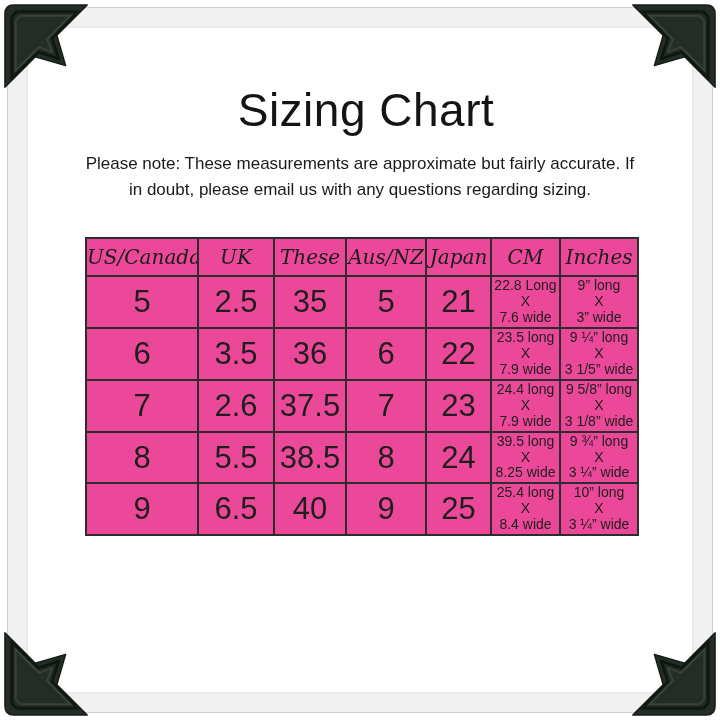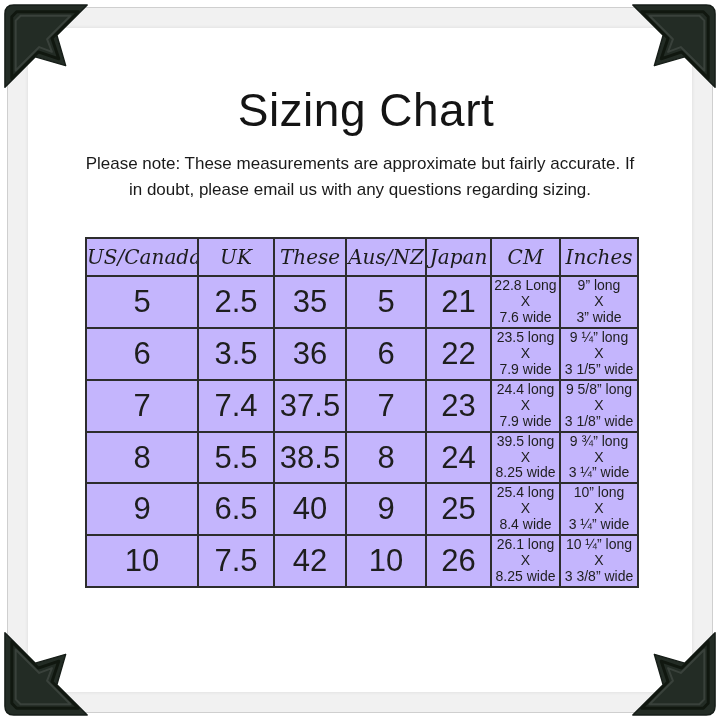--- a/index.html
+++ b/index.html
@@ -28,21 +28,21 @@
   .note {
     position:absolute; top:151px; left:50%; transform:translateX(-50%);
     width:552px; z-index:3; text-align:center;
     font-size:17px; line-height:1.5; color:#1a1a1a;
   }
   .note b { font-weight:normal;text-align:center; }
 
   table.size-table {
     position:absolute; left:85px; top:237px; width:552px; z-index:3;
     border-collapse:collapse; table-layout:fixed;
-    background:#c4b5fd;
+    background:#ec4899;
   }
   .size-table th, .size-table td {
     border:2px solid #2d2d2d; text-align:center; vertical-align:middle; padding:0;
     overflow:hidden;
   }
   .size-table thead th {
     height:36px; font-family:"DejaVu Serif", serif; font-style:italic;
     font-weight:normal; font-size:20px; color:#1c1c1c;
   }
   .size-table td.big  { height:47px; font-size:31px; color:#1e1e1e; }
@@ -122,21 +122,21 @@
         <td class="big">22</td>
         <td class="small">23.5 long
 X
 7.9 wide</td>
         <td class="small">9 ¼” long
 X
 3 1/5” wide</td>
       </tr>
       <tr>
         <td class="big">7</td>
-        <td class="big">7.4</td>
+        <td class="big">2.6</td>
         <td class="big">37.5</td>
         <td class="big">7</td>
         <td class="big">23</td>
         <td class="small">24.4 long
 X
 7.9 wide</td>
         <td class="small">9 5/8” long
 X
 3 1/8” wide</td>
       </tr>
@@ -159,27 +159,14 @@
         <td class="big">40</td>
         <td class="big">9</td>
         <td class="big">25</td>
         <td class="small">25.4 long
 X
 8.4 wide</td>
         <td class="small">10” long
 X
 3 ¼” wide</td>
       </tr>
-      <tr>
-        <td class="big">10</td>
-        <td class="big">7.5</td>
-        <td class="big">42</td>
-        <td class="big">10</td>
-        <td class="big">26</td>
-        <td class="small">26.1 long
-X
-8.25 wide</td>
-        <td class="small">10 ¼” long
-X
-3 3/8” wide</td>
-      </tr>
     </tbody>
 </table>
 
 </body></html>

